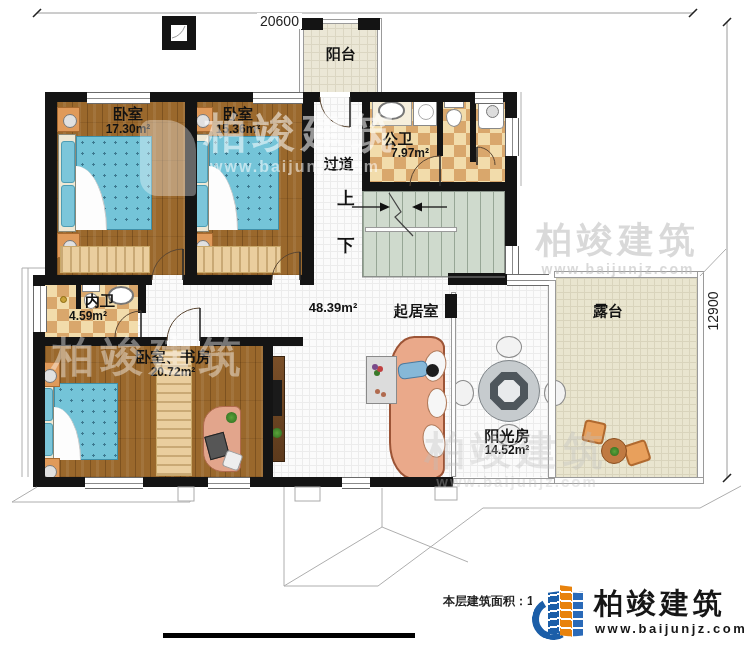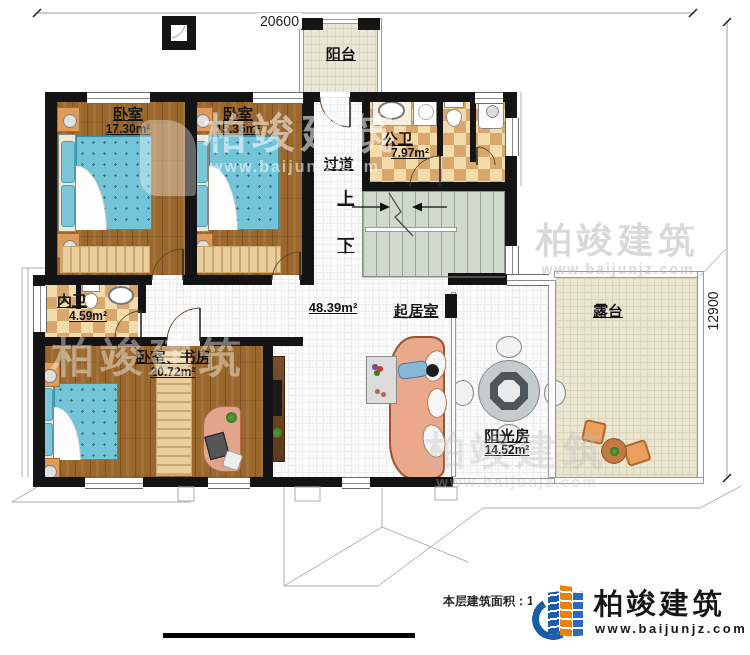--- a/index.html
+++ b/index.html
@@ -22,21 +22,21 @@
   .beige{background-color:#e9e5cf;background-image:linear-gradient(#d9d4bc 1px,transparent 1px),
         linear-gradient(90deg,#d9d4bc 1px,transparent 1px);background-size:7px 7px;}
   .wood{background-color:#9a682c;background-image:
         repeating-linear-gradient(90deg,rgba(50,25,0,.28) 0 1px,transparent 1px 15px),
         repeating-linear-gradient(90deg,transparent 0 6px,rgba(255,255,255,.08) 6px 9px,transparent 9px 15px),
         repeating-linear-gradient(0deg,rgba(50,25,0,.12) 0 1px,transparent 1px 38px);}
   .checker{background:repeating-conic-gradient(#d9a76c 0% 25%,#f2dcab 0% 50%) 0 0/24px 24px;}
   .stairsf{background-color:#cfdacd;background-image:repeating-linear-gradient(90deg,rgba(95,115,95,.5) 0 1px,transparent 1px 13px);
         border:1px solid #8a948a;box-sizing:border-box;}
   .lbl{position:absolute;font-weight:bold;color:#121212;white-space:nowrap;transform:translateX(-50%);
-       z-index:30;line-height:1.1;text-align:right;text-decoration:underline;}
+       z-index:30;line-height:1.1;text-align:right;}
   .rname{font-size:15px;} .rarea{font-size:12px;}
   .furn{position:absolute;z-index:10;box-sizing:border-box;}
   .ns{width:23px;height:25px;background:#e09a5a;border:1px solid #a96a30;}
   .ns>div{position:absolute;left:5px;top:6px;width:12px;height:12px;border-radius:50%;
           background:#e0e0e0;border:1px solid #777;}
   .rug{background-color:#eace9e;border:1px solid #c9a86a;}
   .wm{position:absolute;font-weight:bold;pointer-events:none;z-index:45;line-height:1;}
   .dimtxt{position:absolute;font-size:14px;color:#222;z-index:50;}
   svg.overlay{position:absolute;left:0;top:0;z-index:40;pointer-events:none;}
 </style>
@@ -269,21 +269,21 @@
   <div class="lbl rname" style="left:341px;top:46px;">阳台</div>
   <div class="lbl rname" style="left:128px;top:106px;">卧室</div>
   <div class="lbl rarea" style="left:128px;top:123px;">17.30m²</div>
   <div class="lbl rname" style="left:238px;top:106px;">卧室</div>
   <div class="lbl rarea" style="left:238px;top:123px;">15.36m²</div>
   <div class="lbl rname" style="left:398px;top:131px;">公卫</div>
   <div class="lbl rarea" style="left:410px;top:147px;">7.97m²</div>
   <div class="lbl rname" style="left:339px;top:156px;">过道</div>
   <div class="lbl" style="left:346px;top:190px;font-size:17px;">上</div>
   <div class="lbl" style="left:346px;top:237px;font-size:17px;">下</div>
-  <div class="lbl rname" style="left:72px;top:293px;">内卫</div>
+  <div class="lbl rname" style="left:100px;top:293px;">内卫</div>
   <div class="lbl rarea" style="left:88px;top:310px;">4.59m²</div>
   <div class="lbl rarea" style="left:333px;top:301px;font-size:13px;">48.39m²</div>
   <div class="lbl rname" style="left:416px;top:303px;">起居室</div>
   <div class="lbl rname" style="left:173px;top:349px;">卧室、书房</div>
   <div class="lbl rarea" style="left:173px;top:366px;">20.72m²</div>
   <div class="lbl rname" style="left:507px;top:428px;">阳光房</div>
   <div class="lbl rarea" style="left:507px;top:444px;">14.52m²</div>
   <div class="lbl rname" style="left:608px;top:303px;">露台</div>
 
   <div class="wm" style="left:140px;top:112px;color:rgba(255,255,255,.55);">

